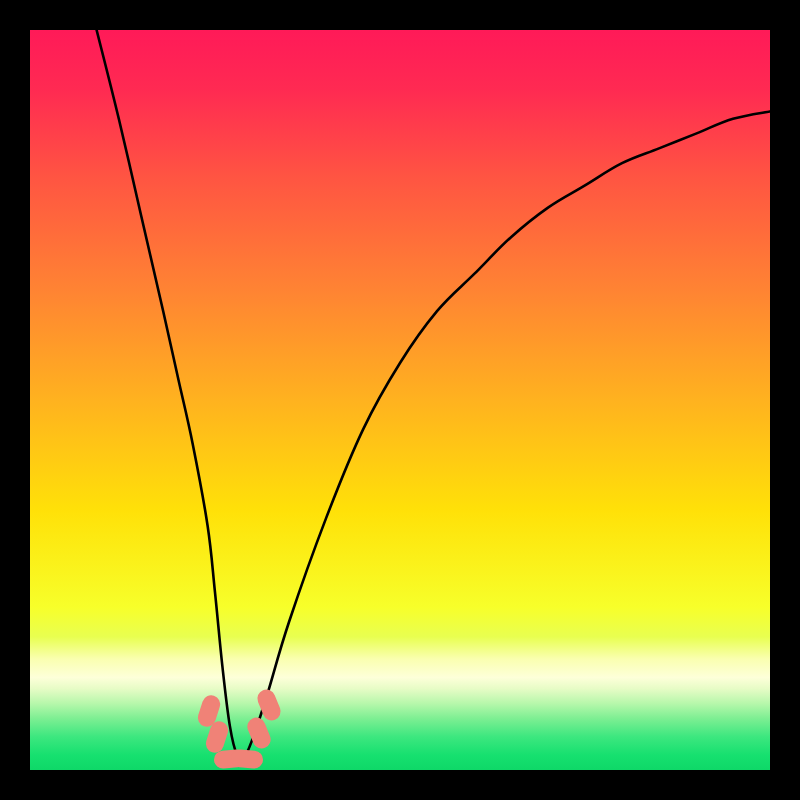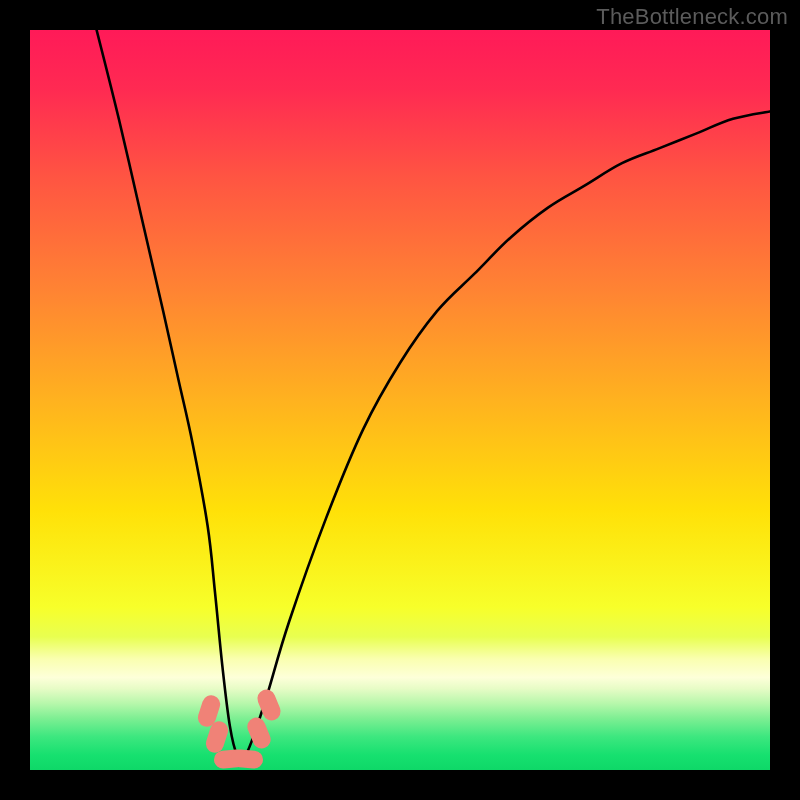--- a/index.html
+++ b/index.html
@@ -82,14 +82,13 @@
     <div id="markers">
         <div class="marker" style="left: 179.08px; top: 680.8px; transform: translate(-50%, -50%) rotate(18deg);"></div>
         <div class="marker" style="left: 187.22px; top: 706.7px; transform: translate(-50%, -50%) rotate(18deg);"></div>
         <div class="marker" style="left: 199.8px; top: 728.9px; transform: translate(-50%, -50%) rotate(85deg);"></div>
         <div class="marker" style="left: 216.82px; top: 728.9px; transform: translate(-50%, -50%) rotate(95deg);"></div>
         <div class="marker" style="left: 229.4px; top: 703px; transform: translate(-50%, -50%) rotate(-22deg);"></div>
         <div class="marker" style="left: 239.02px; top: 674.88px; transform: translate(-50%, -50%) rotate(-22deg);"></div>
       </div>
   </div>
 
-  <div class="watermark">TheBottleneck.com</div>
 </div>
 
 </body></html>

